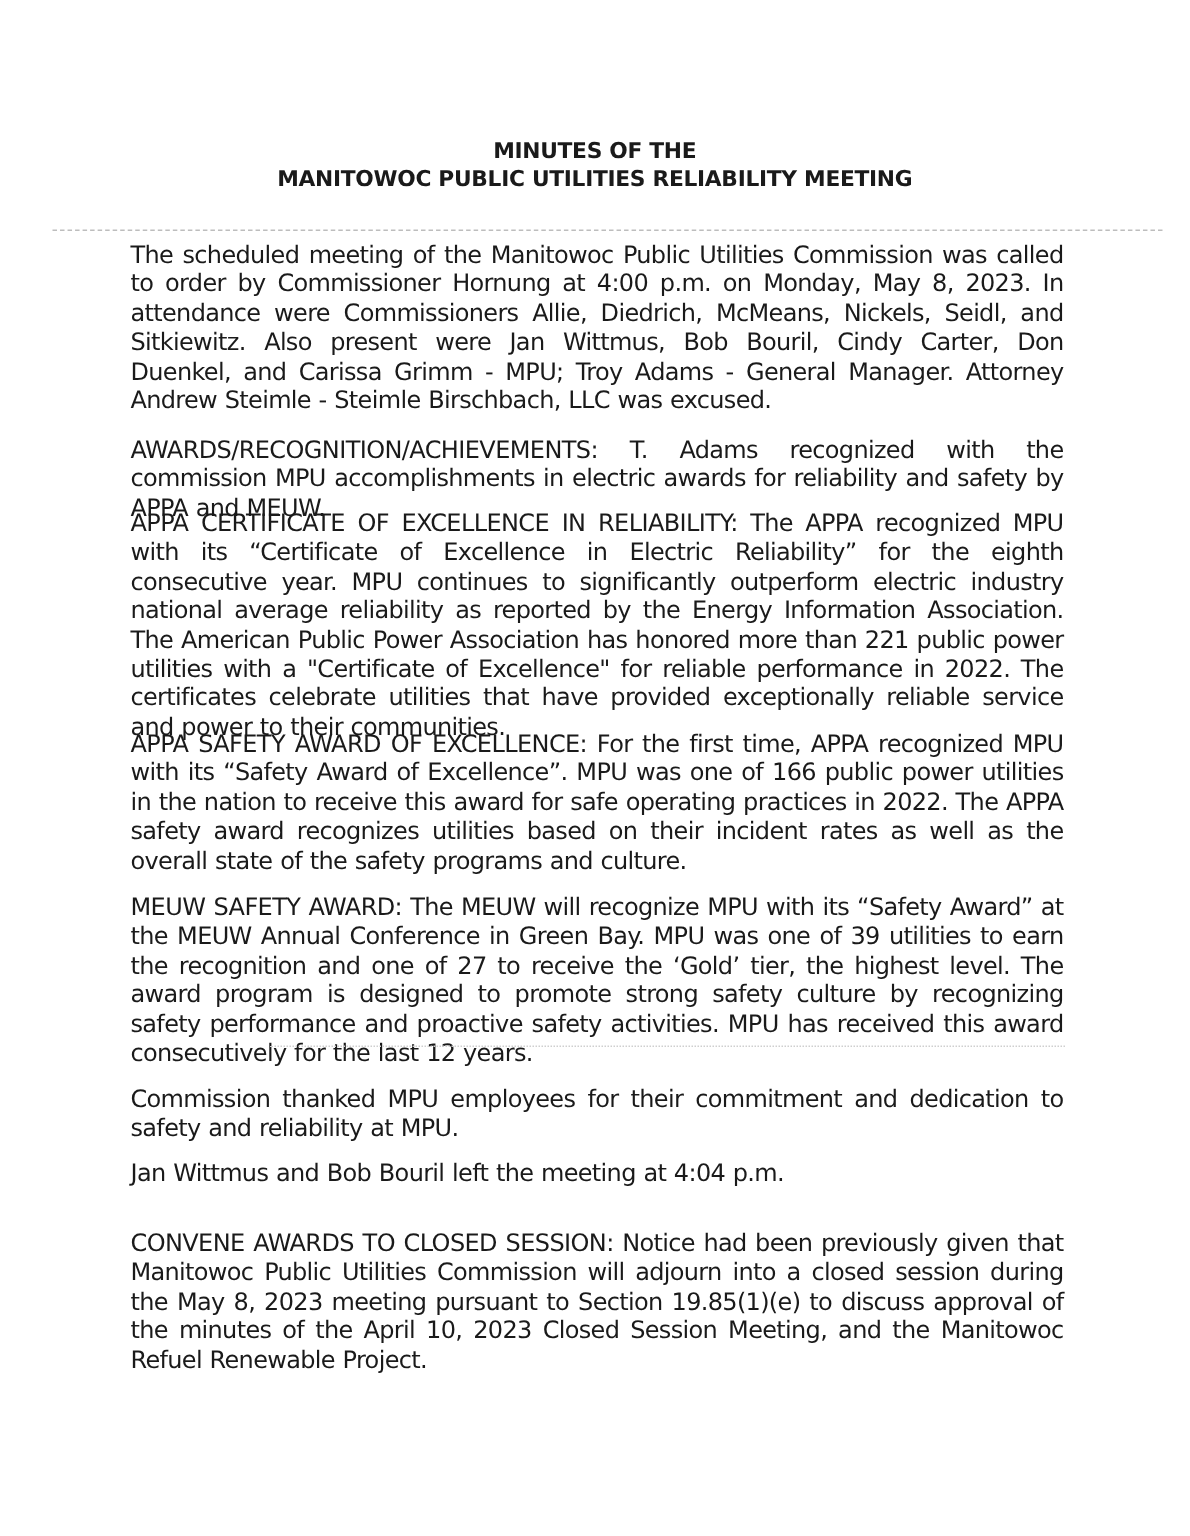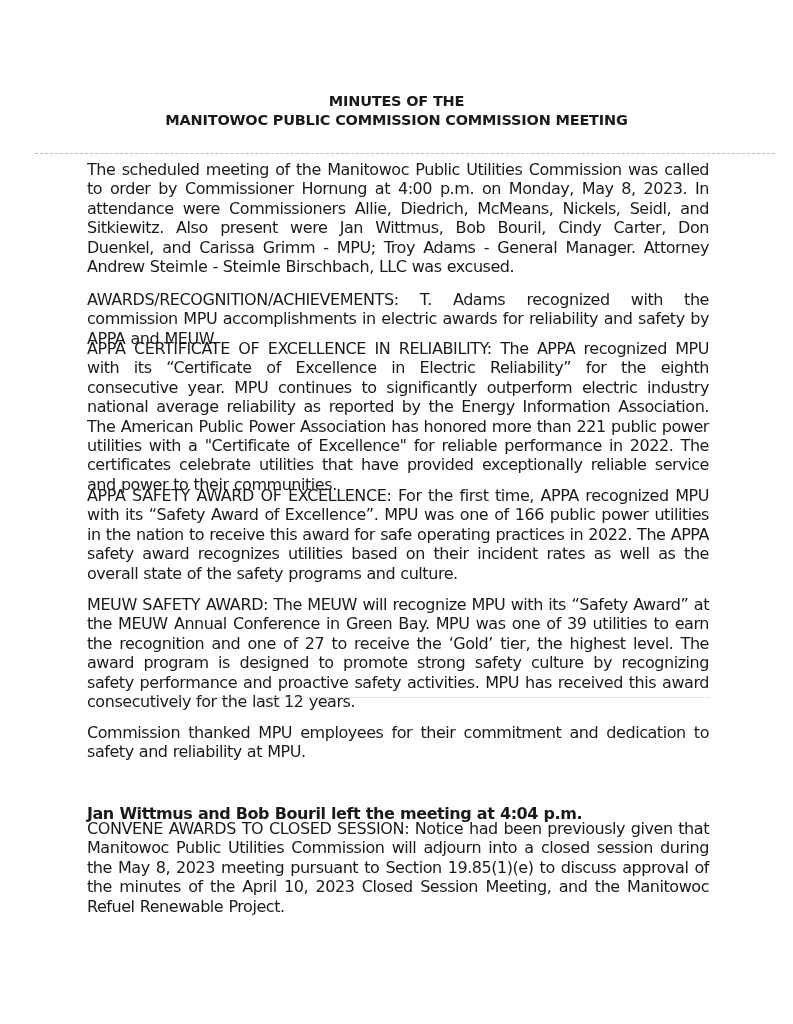--- a/index.html
+++ b/index.html
@@ -23,35 +23,35 @@
       letter-spacing: -0.45px; word-spacing: 0.5px;
     }
     .body p { margin: 0; }
     .label { font-weight: normal; letter-spacing: -0.4px; }
     #p-intro { top: 160px; }
     #p-awards { top: 290px; }
     #p-cert { top: 339px; }
     #p-safety { top: 486px; }
     #p-meuw { top: 595px; }
     #p-thanks { top: 723px; }
-    #p-left { top: 804px; font-weight: bold; }
+    #p-left { top: 772px; }
     #p-closed { top: 819px; }
     .dots {
       position: absolute; top: 697px; left: 180px; width: 530px; height: 1px;
       border-top: 1px dotted #cfcfcf;
     }
   </style>
 </head>
 <body>
 
 <div class="page">
 
   <div class="header">
     <div>MINUTES OF THE</div>
-    <div>MANITOWOC PUBLIC COMMISSION COMMISSION MEETING</div>
+    <div>MANITOWOC PUBLIC UTILITIES RELIABILITY MEETING</div>
   </div>
 
   <div class="rule"></div>
 
   <div class="body" id="p-intro">
     <p>The scheduled meeting of the Manitowoc Public Utilities Commission was called to order by Commissioner Hornung at 4:00 p.m. on Monday, May 8, 2023. In attendance were Commissioners Allie, Diedrich, McMeans, Nickels, Seidl, and Sitkiewitz. Also present were Jan Wittmus, Bob Bouril, Cindy Carter, Don Duenkel, and Carissa Grimm - MPU; Troy Adams - General Manager. Attorney Andrew Steimle - Steimle Birschbach, LLC was excused.</p>
   </div>
 
   <div class="body" id="p-awards">
     <p><span class="label">AWARDS/RECOGNITION/ACHIEVEMENTS:</span><span> T. Adams recognized with the commission MPU accomplishments in electric awards for reliability and safety by APPA and MEUW.</span></p>

